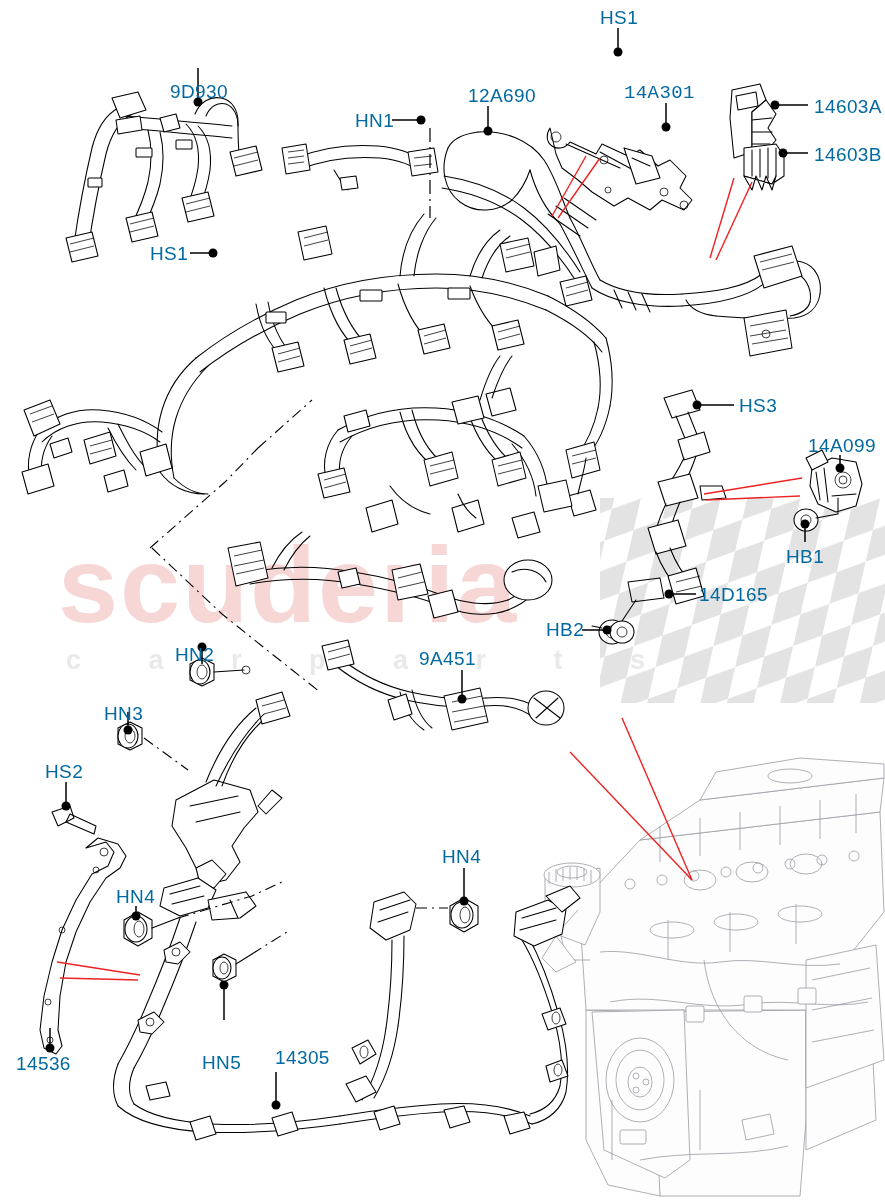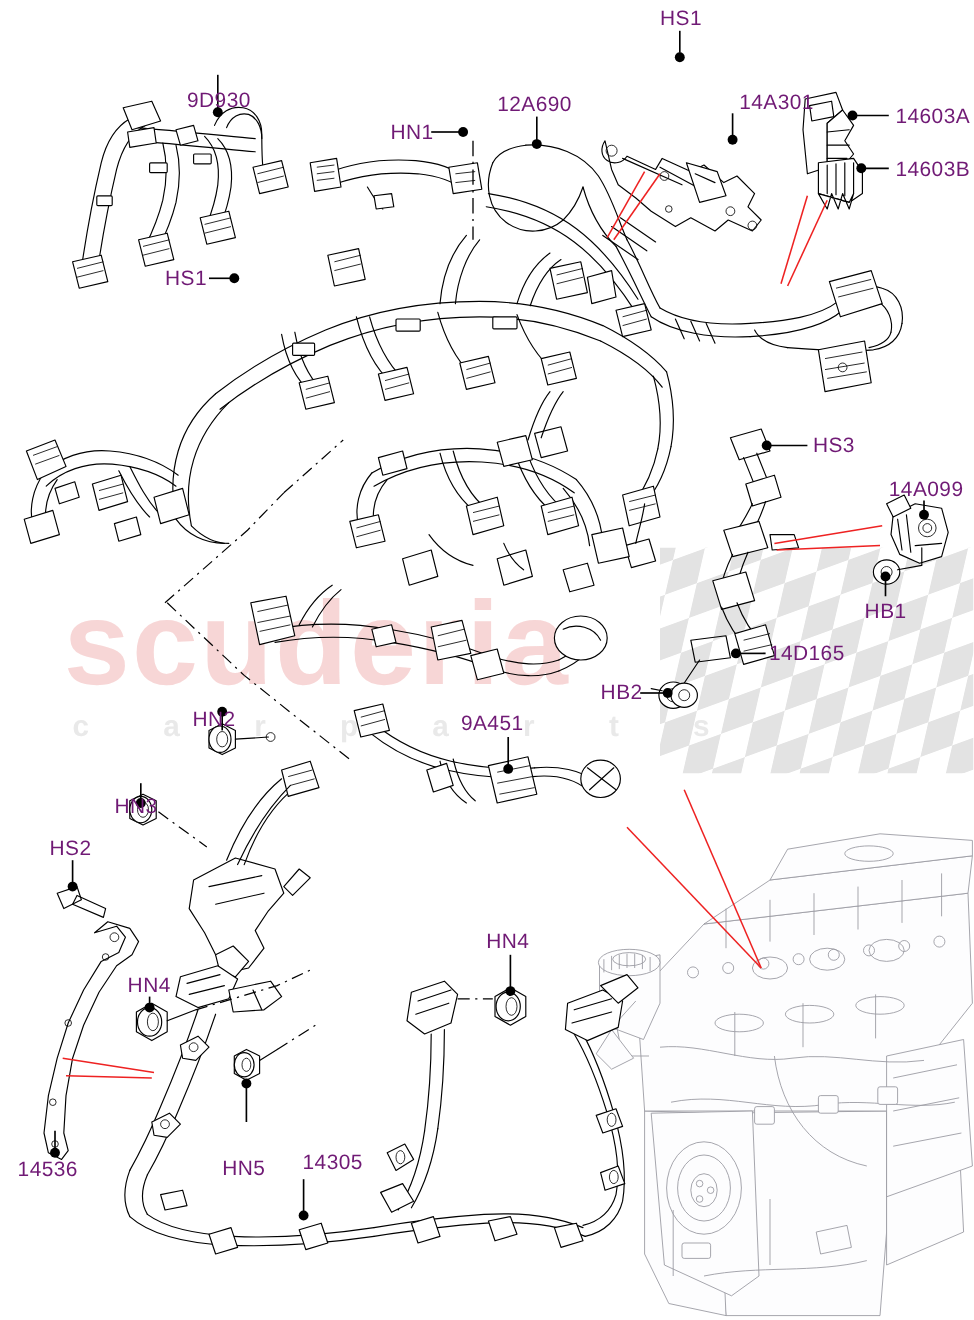--- a/index.html
+++ b/index.html
@@ -19,21 +19,21 @@
     font-family:"Liberation Sans",sans-serif;
     font-size:27px;font-weight:bold;letter-spacing:30px;
     color:#e9e9e9;
     user-select:none;white-space:nowrap;
   }
   .wm-flag{position:absolute;left:600px;top:498px;width:290px;height:205px;}
 
   
   .lbl{
     position:absolute;
-    color:#701a75;
+    color:#0369a1;
     font-family:"Liberation Sans",sans-serif;
     font-size:19px;
     letter-spacing:.4px;
     white-space:nowrap;
     line-height:1;
   }
 
   
   svg.layer{position:absolute;left:0;top:0;width:885px;height:1200px;overflow:visible;}
   .ln{fill:none;stroke:#000;stroke-width:1.05;stroke-linecap:round;stroke-linejoin:round;}
@@ -596,34 +596,34 @@
 
     <path class="lead" d="M50 1048 L50 1028"></path>
       <circle class="dot" cx="50" cy="1048" r="4.5"></circle>
 
     <path class="lead" d="M276 1072 L276 1102"></path>
       <circle class="dot" cx="276" cy="1105" r="4.5"></circle>
   </svg>
 
   <div class="lbl" style="left:170px;top:48px;margin-top:34px;">9D930</div>
   <div class="lbl" style="left:355px;top:111px;text-align:right;">HN1</div>
-  <div class="lbl" style="left:452px;top:86px;">12A690</div>
+  <div class="lbl" style="left:468px;top:86px;">12A690</div>
   <div class="lbl" style="left:600px;top:8px;">HS1</div>
-  <div class="lbl" style="left:672px;top:84px;">14A301</div>
+  <div class="lbl" style="left:624px;top:84px;font-family:Liberation Mono, monospace;">14A301</div>
   <div class="lbl" style="left:814px;top:97px;text-align:center;">14603A</div>
   <div class="lbl" style="left:814px;top:145px;">14603B</div>
   <div class="lbl" style="left:150px;top:244px;">HS1</div>
   <div class="lbl" style="left:739px;top:396px;">HS3</div>
   <div class="lbl" style="left:808px;top:436px;">14A099</div>
   <div class="lbl" style="left:786px;top:547px;">HB1</div>
   <div class="lbl" style="left:699px;top:585px;">14D165</div>
   <div class="lbl" style="left:546px;top:620px;">HB2</div>
   <div class="lbl" style="left:175px;top:645px;">HN2</div>
   <div class="lbl" style="left:419px;top:649px;">9A451</div>
-  <div class="lbl" style="left:104px;top:704px;margin-top:20px;">HN3</div>
+  <div class="lbl" style="left:104px;top:704px;">HN3</div>
   <div class="lbl" style="left:45px;top:762px;">HS2</div>
   <div class="lbl" style="left:442px;top:847px;">HN4</div>
   <div class="lbl" style="left:116px;top:887px;">HN4</div>
   <div class="lbl" style="left:202px;top:1025px;margin-top:28px;">HN5</div>
   <div class="lbl" style="left:16px;top:1054px;">14536</div>
   <div class="lbl" style="left:275px;top:1048px;">14305</div>
 
 </div>
 
 </body></html>

